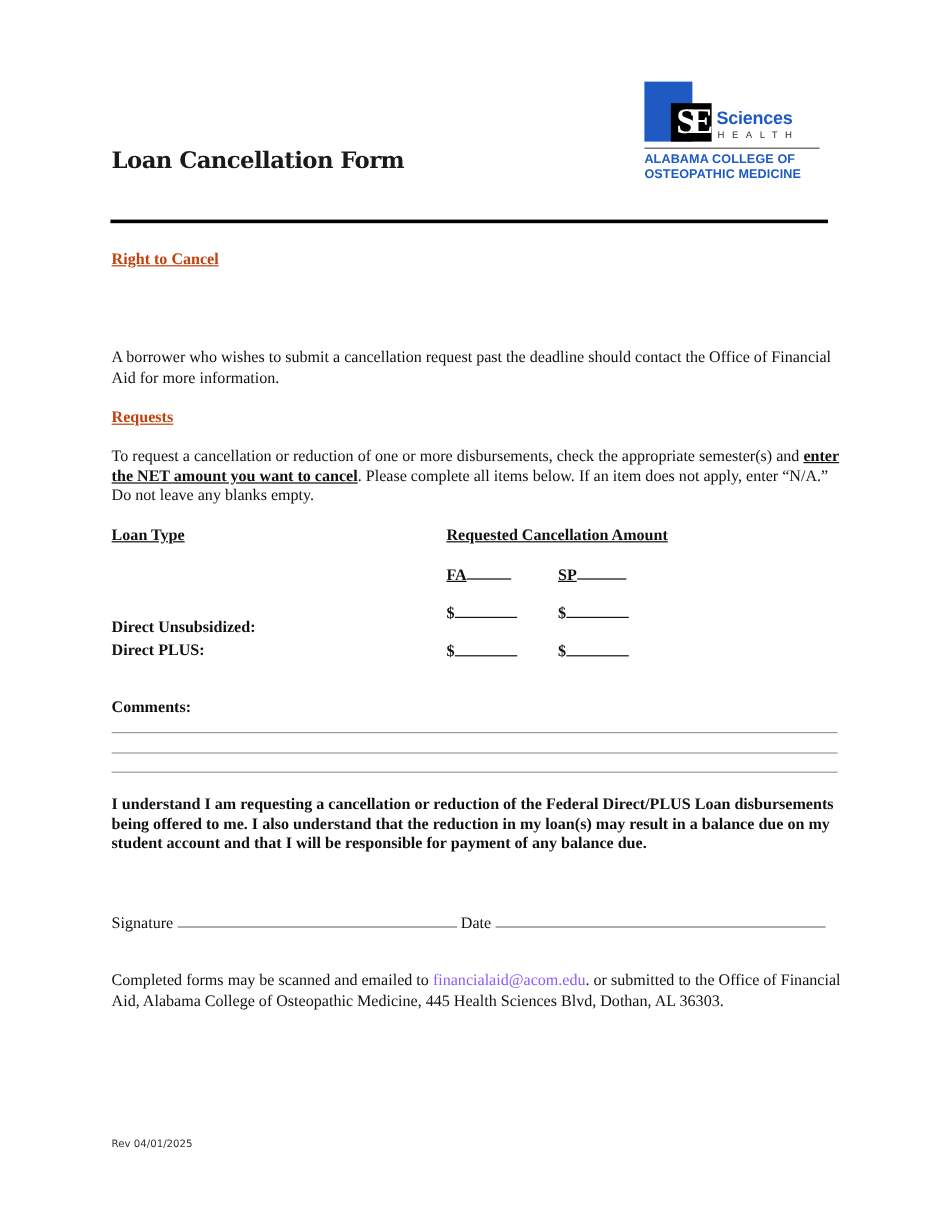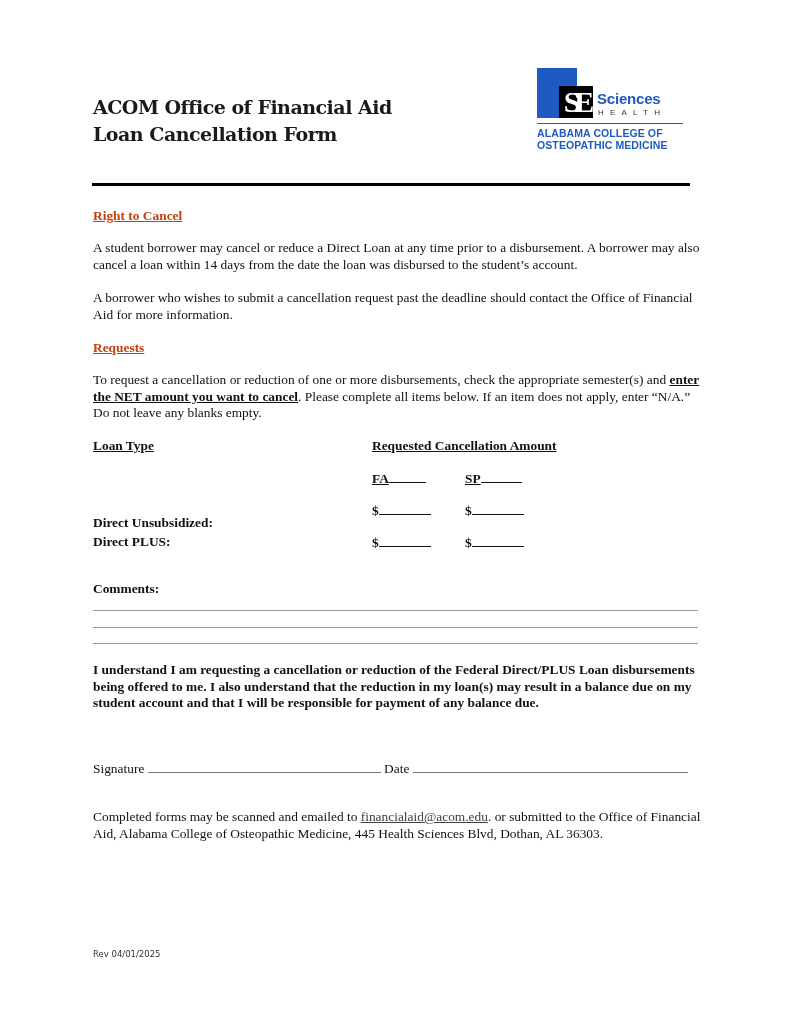--- a/index.html
+++ b/index.html
@@ -29,45 +29,43 @@
 
     .lbl { position: absolute; font-family: "Liberation Serif", serif; font-weight: bold; font-size: 13.4px; color: #111; white-space: nowrap; }
     .ul { text-decoration: underline; }
     .blank { display: inline-block; border-bottom: 1px solid #111; height: 12px; vertical-align: baseline; }
 
     .comment-line { position: absolute; left: 93px; width: 605px; height: 1px; background: #9a9a9a; }
 
     .sig-row { position: absolute; left: 93px; font-family: "Liberation Serif", serif; font-size: 13.4px; color: #111; white-space: nowrap; }
     .sig-line { display: inline-block; border-bottom: 1px solid #777; height: 12px; vertical-align: baseline; }
 
-    .email { color: #404040; text-decoration: underline; }
+    .email { color: #8b5cf6; }
     .rev { position: absolute; left: 93px; top: 949px; font-family: "DejaVu Sans", sans-serif; font-size: 8.5px; color: #333; }
   </style>
 </head>
 <body>
 
 <div class="page">
 
-  <div class="title l1">ACOM Office of Financial Aid</div>
   <div class="title l2">Loan Cancellation Form</div>
 
   <div class="logo">
     <div class="logo-block"></div>
     <div class="logo-se">SE</div>
     <div class="logo-southeast">Sciences</div>
     <div class="logo-health">HEALTH</div>
     <div class="logo-rule"></div>
     <div class="logo-acom1">ALABAMA COLLEGE OF</div>
     <div class="logo-acom2">OSTEOPATHIC MEDICINE</div>
   </div>
 
   <div class="hr"></div>
 
   <div class="heading" style="top:208px;">Right to Cancel</div>
-  <div class="text" style="top:240px;">A student borrower may cancel or reduce a Direct Loan at any time prior to a disbursement. A borrower may also cancel a loan within 14 days from the date the loan was disbursed to the student’s account.</div>
   <div class="text" style="top:290px;">A borrower who wishes to submit a cancellation request past the deadline should contact the Office of Financial Aid for more information.</div>
 
   <div class="heading" style="top:340px;">Requests</div>
   <div class="text" style="top:372px;">
     <span>To request a cancellation or reduction of one or more disbursements, check the appropriate semester(s) and </span><span class="bold-u">enter the NET amount you want to cancel</span><span>. Please complete all items below. If an item does not apply, enter “N/A.” Do not leave any blanks empty.</span>
   </div>
 
   <div class="lbl ul" style="left:93px; top:438px;">Loan Type</div>
   <div class="lbl ul" style="left:372px; top:438px;">Requested Cancellation Amount</div>
 

